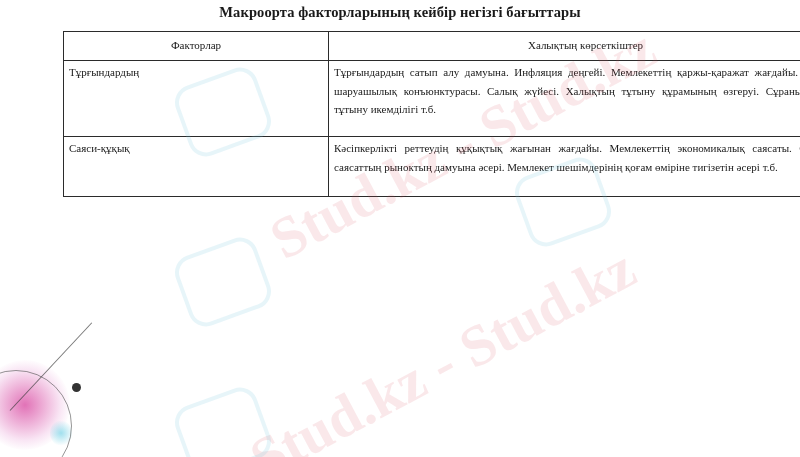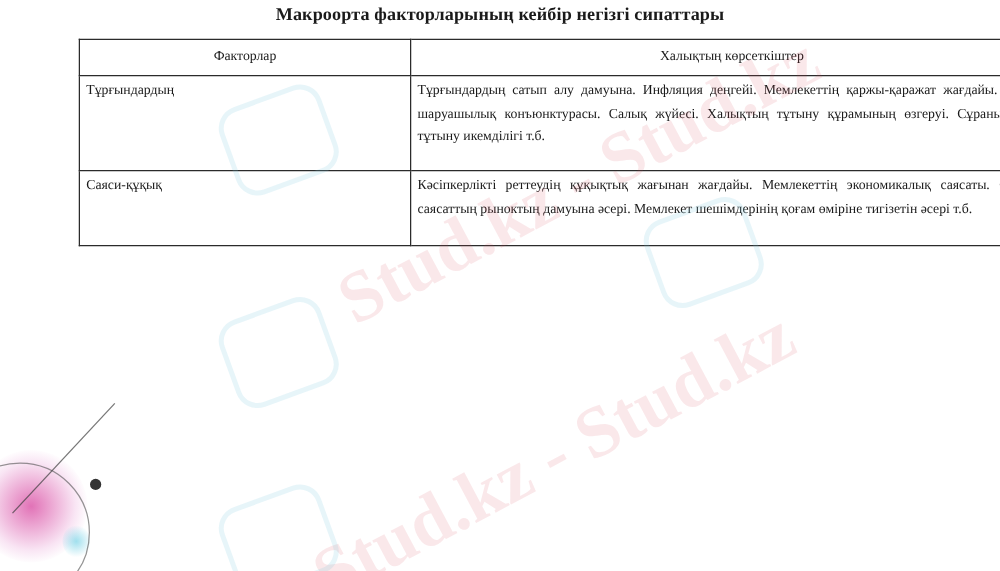--- a/index.html
+++ b/index.html
@@ -53,21 +53,21 @@
 </style>
 </head>
 <body>
 
 <div class="deco-blob"></div>
 <div class="deco-blob2"></div>
 <div class="deco-ring"></div>
 <div class="deco-line"></div>
 <div class="deco-dot"></div>
 
-<div class="title">Макроорта факторларының кейбір негізгі сипаттары</div>
+<div class="title">Макроорта факторларының кейбір негізгі бағыттары</div>
 
 <table>
   <colgroup>
       <col class="c1">
       <col>
     </colgroup>
   <thead>
     <tr>
       <th>Факторлар</th>
       <th>Халықтың көрсеткіштер</th>

